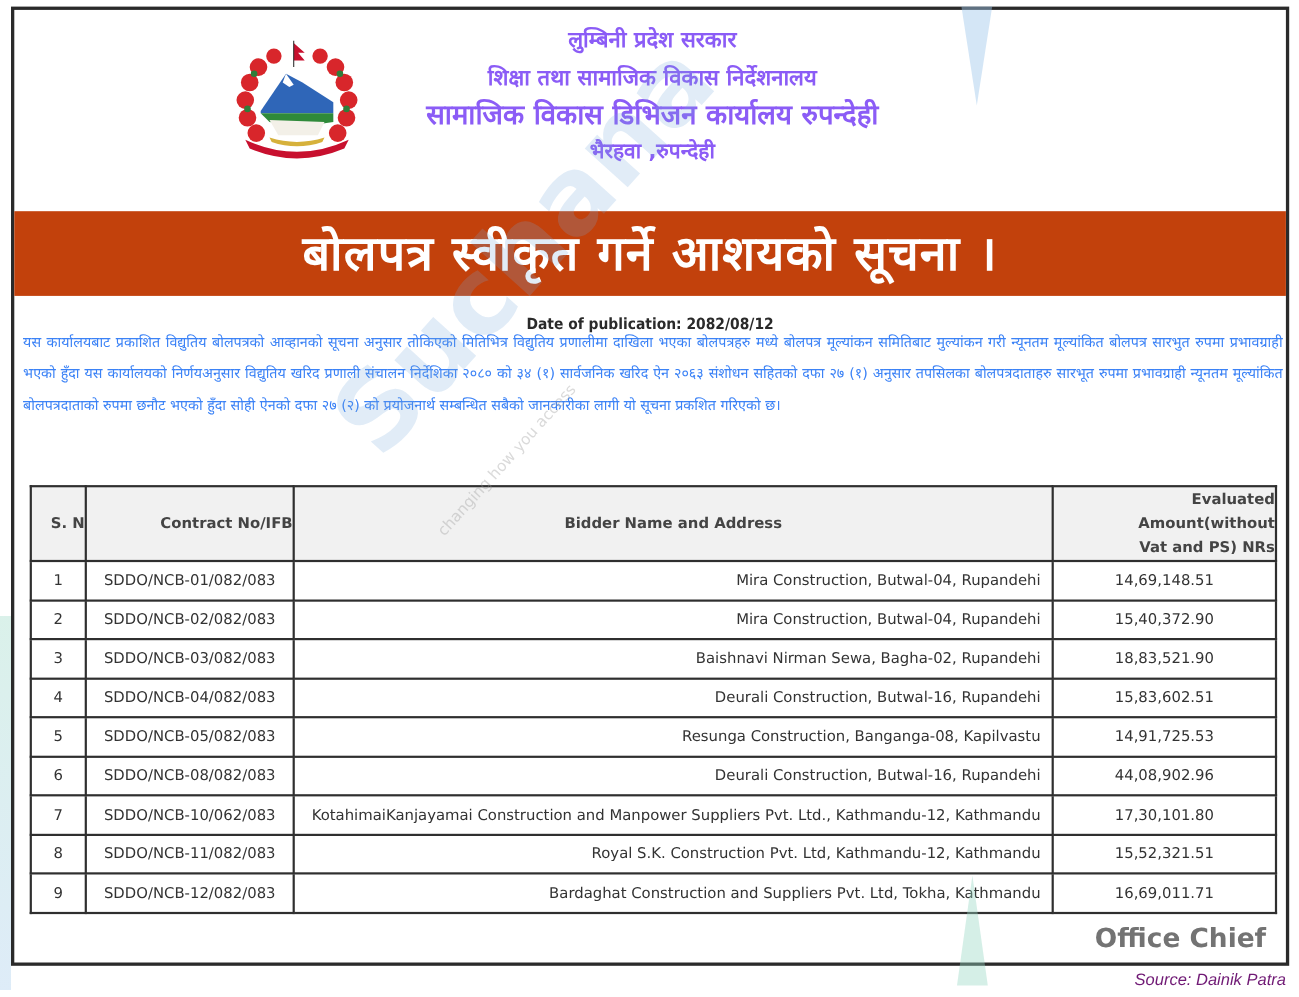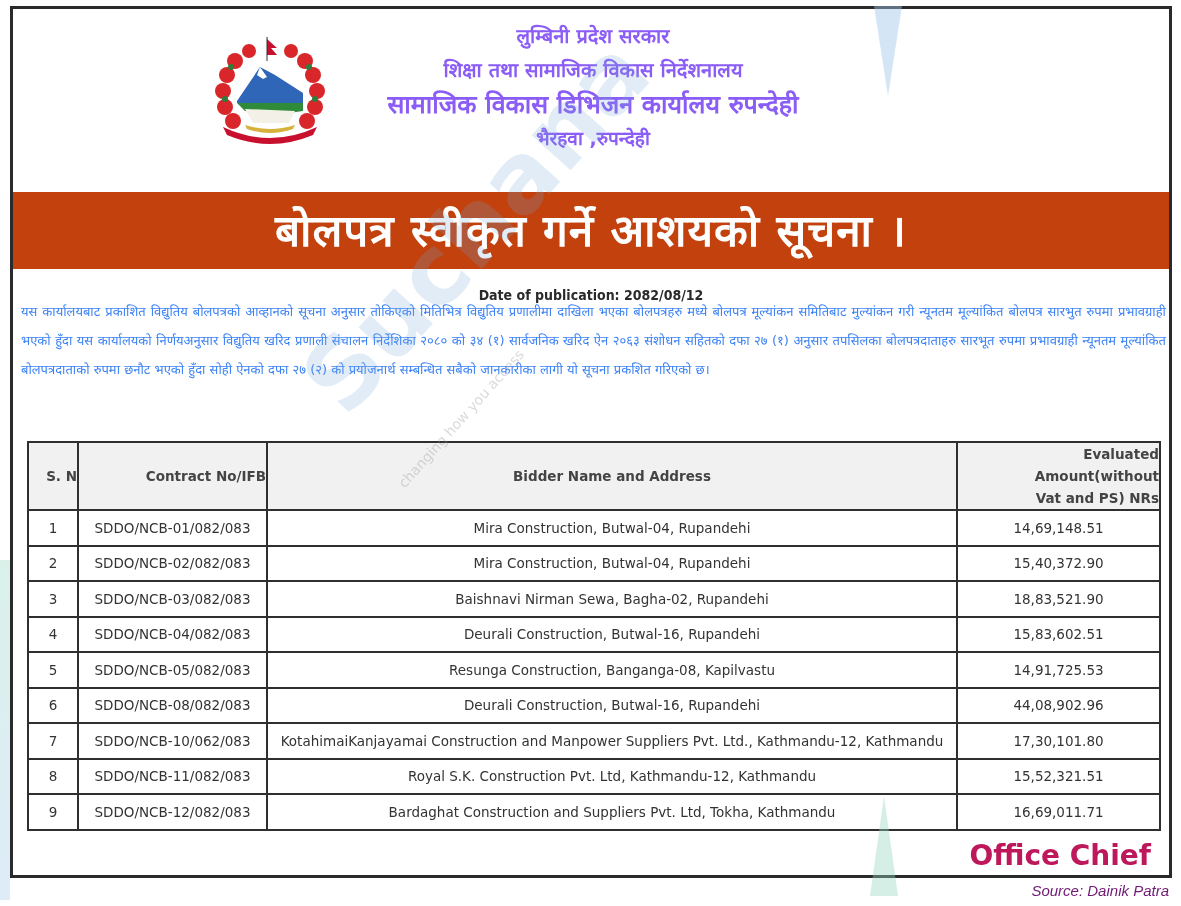--- a/index.html
+++ b/index.html
@@ -44,26 +44,26 @@
     }
     table.bids th, table.bids td { border: 2.5px solid #2f2f2f; }
     table.bids th {
       background: #f1f1f1; font-weight: bold; color: #444; font-size: 13.5px; height: 62px;
       text-align: right; line-height: 22px;
     }
     table.bids th.name-h { text-align: center; }
     table.bids td { height: 35.5px; padding: 0 10px; }
     td.sn { text-align: center; width: 50px; }
     td.contract { text-align: center; width: 189px; }
-    td.bidder { text-align: center; }
+    td.bidder { text-align: right; }
     td.amount { text-align: center; width: 203px; }
 
     .office-chief {
       position: absolute; right: 18px; top: 830px;
-      font-family: "DejaVu Sans", sans-serif; font-weight: bold; font-size: 28px; color: #be185d;
+      font-family: "DejaVu Sans", sans-serif; font-weight: bold; font-size: 24px; color: #737373;
     }
     .source {
       position: absolute; right: 12px; top: 882px;
       font-family: "Liberation Sans", sans-serif; font-style: italic; font-size: 15px; color: #701a75;
     }
 
     
     .wm { position: absolute; pointer-events: none; }
     .wm-text {
       left: 280px; top: 360px; transform: rotate(-48deg); transform-origin: left top;

